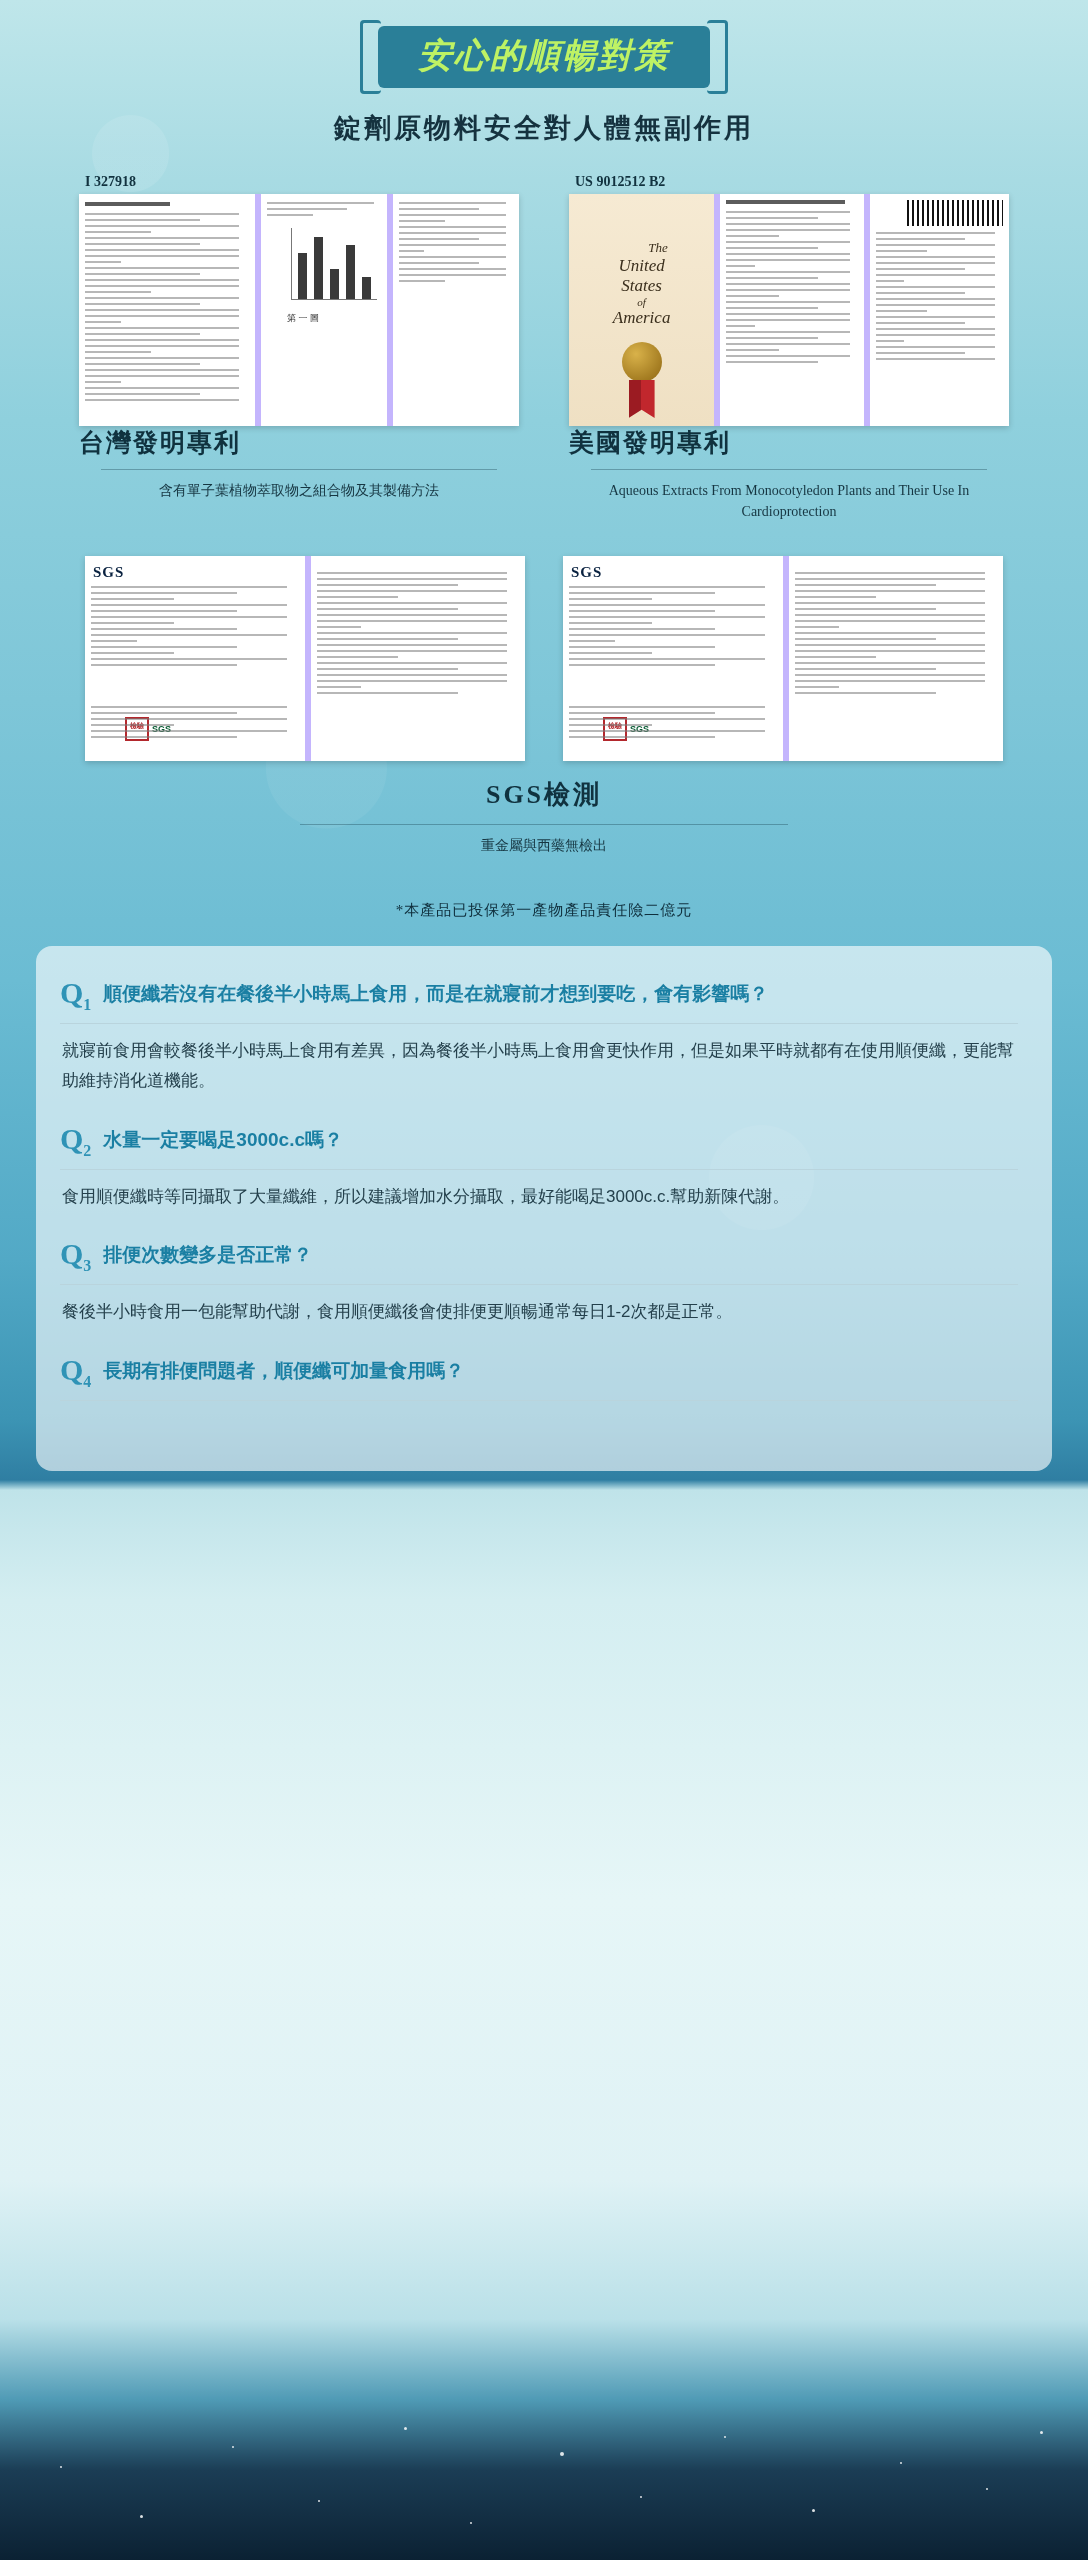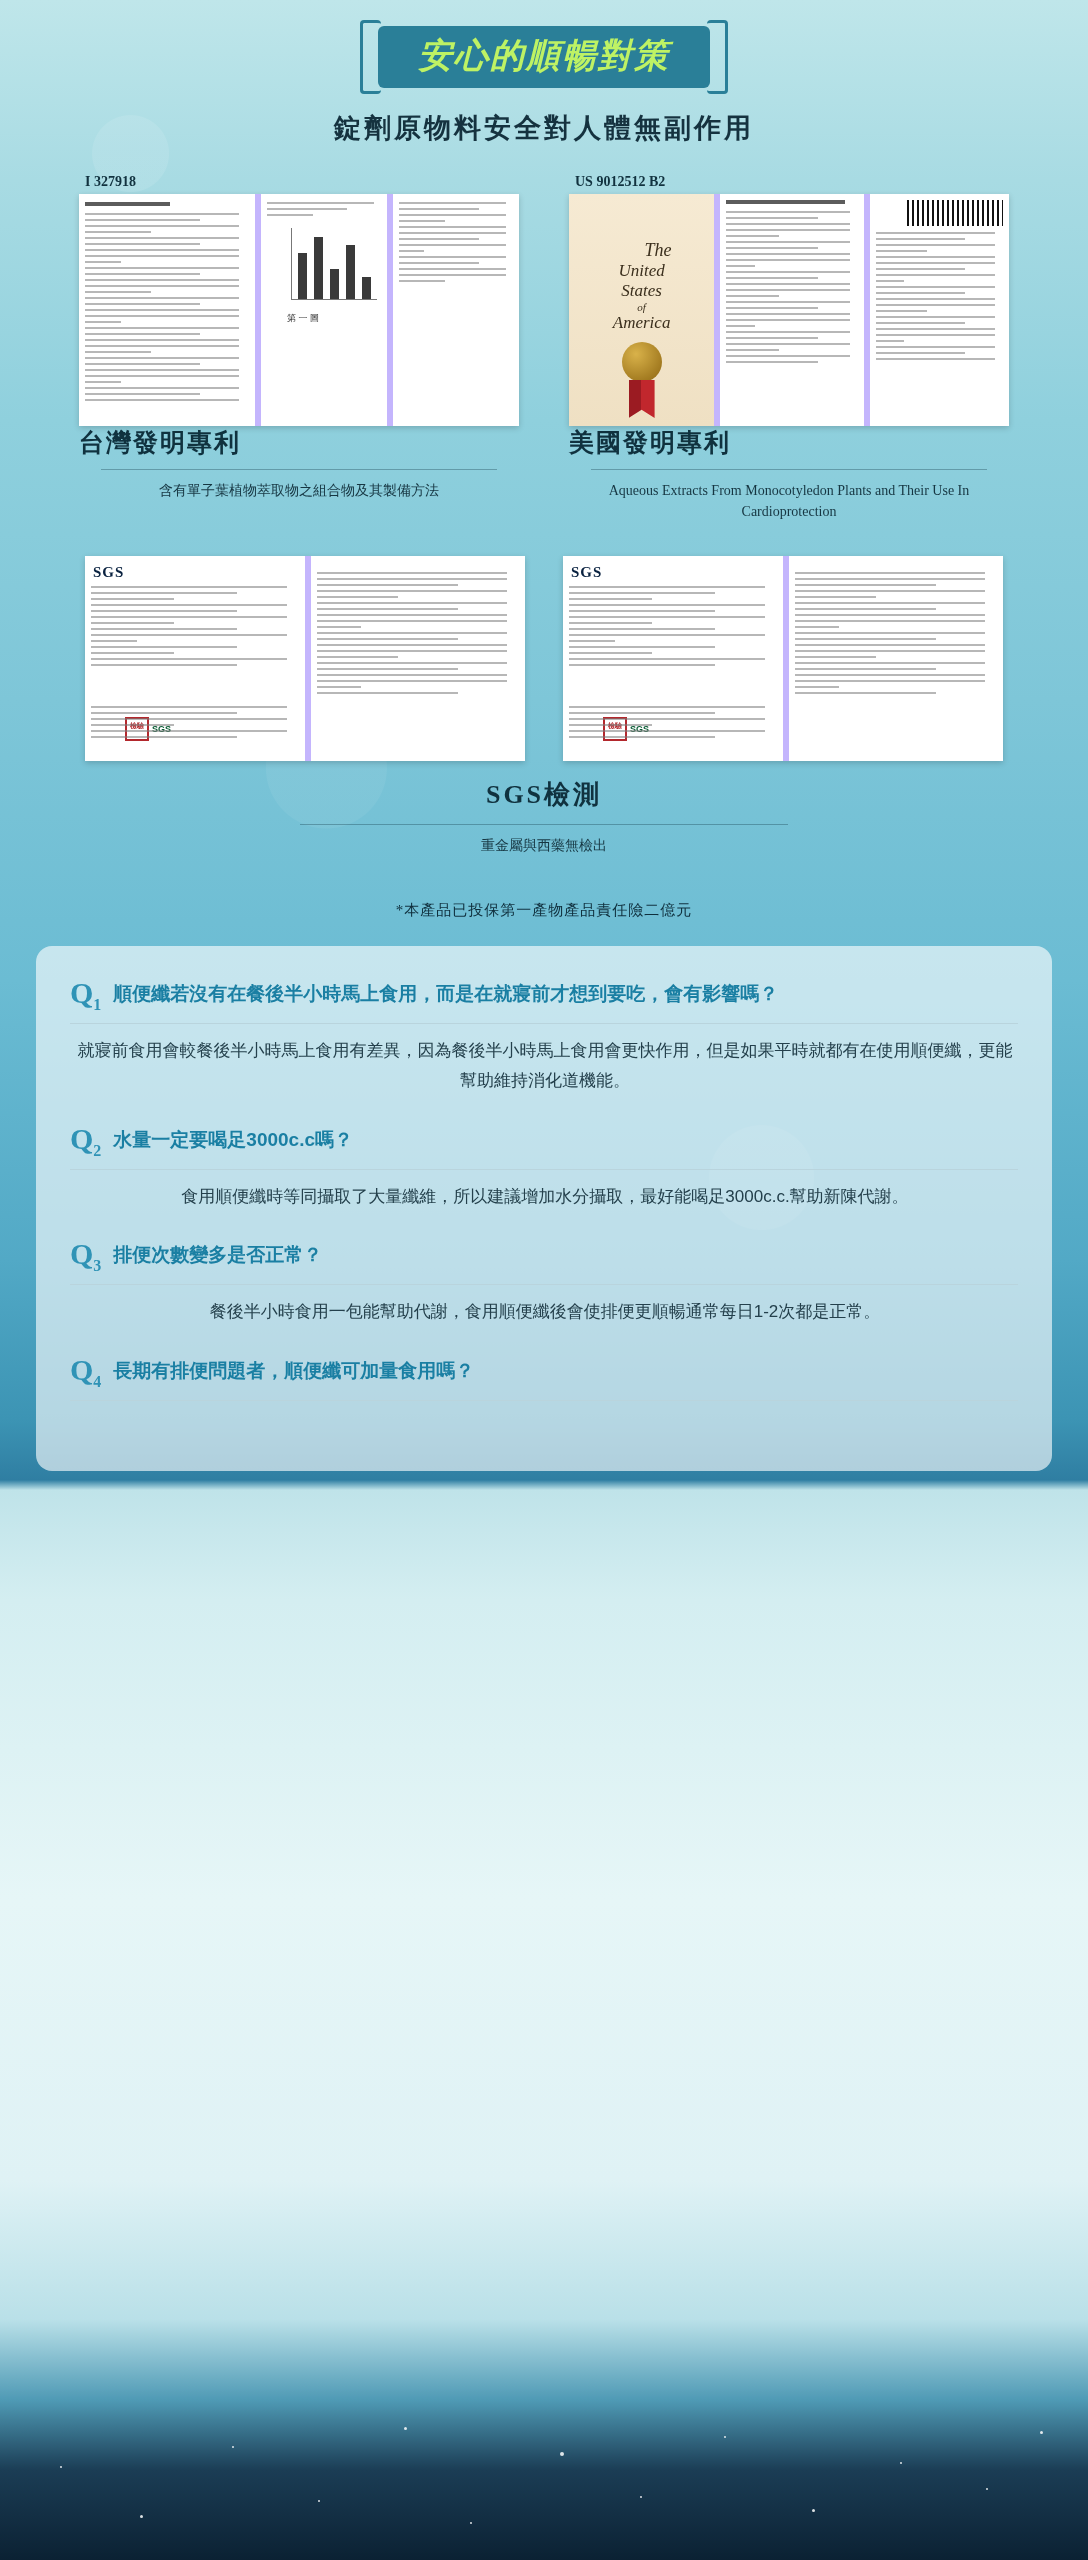--- a/index.html
+++ b/index.html
@@ -116,21 +116,21 @@
     font-family:"Liberation Serif","DejaVu Serif",serif;
   }
 
   
   .us-cert { background:#f2e6cf; position:relative; }
   .us-cert .band { position:absolute; left:0; right:0; top:0; height:100%;
      background:linear-gradient(180deg,#f6ead3,#efe0c3);}
   .us-words { position:absolute; left:0; right:0; top:46px; text-align:center;
      font-family:"Liberation Serif","DejaVu Serif",serif; color:#3b2f1d; }
   .us-words span { display:block; font-style:italic; }
-  .us-w1{ font-size:18px;padding-left:33px;} .us-w2{font-size:17px;} .us-w3{font-size:11px;} .us-w4{font-size:17px;}
+  .us-w1{ font-size:13px;padding-left:33px;} .us-w2{font-size:17px;} .us-w3{font-size:11px;} .us-w4{font-size:17px;}
   .seal { position:absolute; left:50%; transform:translateX(-50%); bottom:44px;
      width:40px; height:40px; border-radius:50%;
      background:radial-gradient(circle at 35% 30%,#d9b24a,#8d6510); }
   .ribbon-tail { position:absolute; left:50%; transform:translateX(-50%); bottom:8px;
      width:26px; height:38px;
      background:linear-gradient(90deg,#9b1b22 0 46%, #c1272d 46% 100%);
      clip-path: polygon(0 0,100% 0,100% 100%,50% 78%,0 100%); }
   .barcode { position:absolute; top:6px; right:6px; width:96px; height:26px;
      background:repeating-linear-gradient(90deg,#111 0 2px, #fff 2px 5px); }
 
@@ -152,22 +152,21 @@
      font-family:Liberation Mono, monospace;}
   .insure { text-align:center; margin-top:46px; font-size:15px; color:#0f2f3d; letter-spacing:1px;
      font-family:"Liberation Serif","DejaVu Serif",serif;}
 
   
   .qa-ribbon-wrap { text-align:center; margin-top:58px; }
   .qa-card {
     margin:26px 36px 0 36px;
     background:rgba(255,255,255,.62);
     border-radius:16px;
-    padding:30px 34px 44px 34px;
-    text-align:center;
+    padding:30px 34px 44px 24px;
   }
   .qa-item { margin-bottom:26px; }
   .qa-head { display:flex; align-items:flex-start; gap:12px; }
   .qnum {
     font-family:"Liberation Serif","DejaVu Serif",serif;
     font-size:30px; font-weight:bold; color:#2f93b6; line-height:1;
     white-space:nowrap; padding-top:2px;
   }
   .qnum sub { font-size:16px; }
   .qtext {

